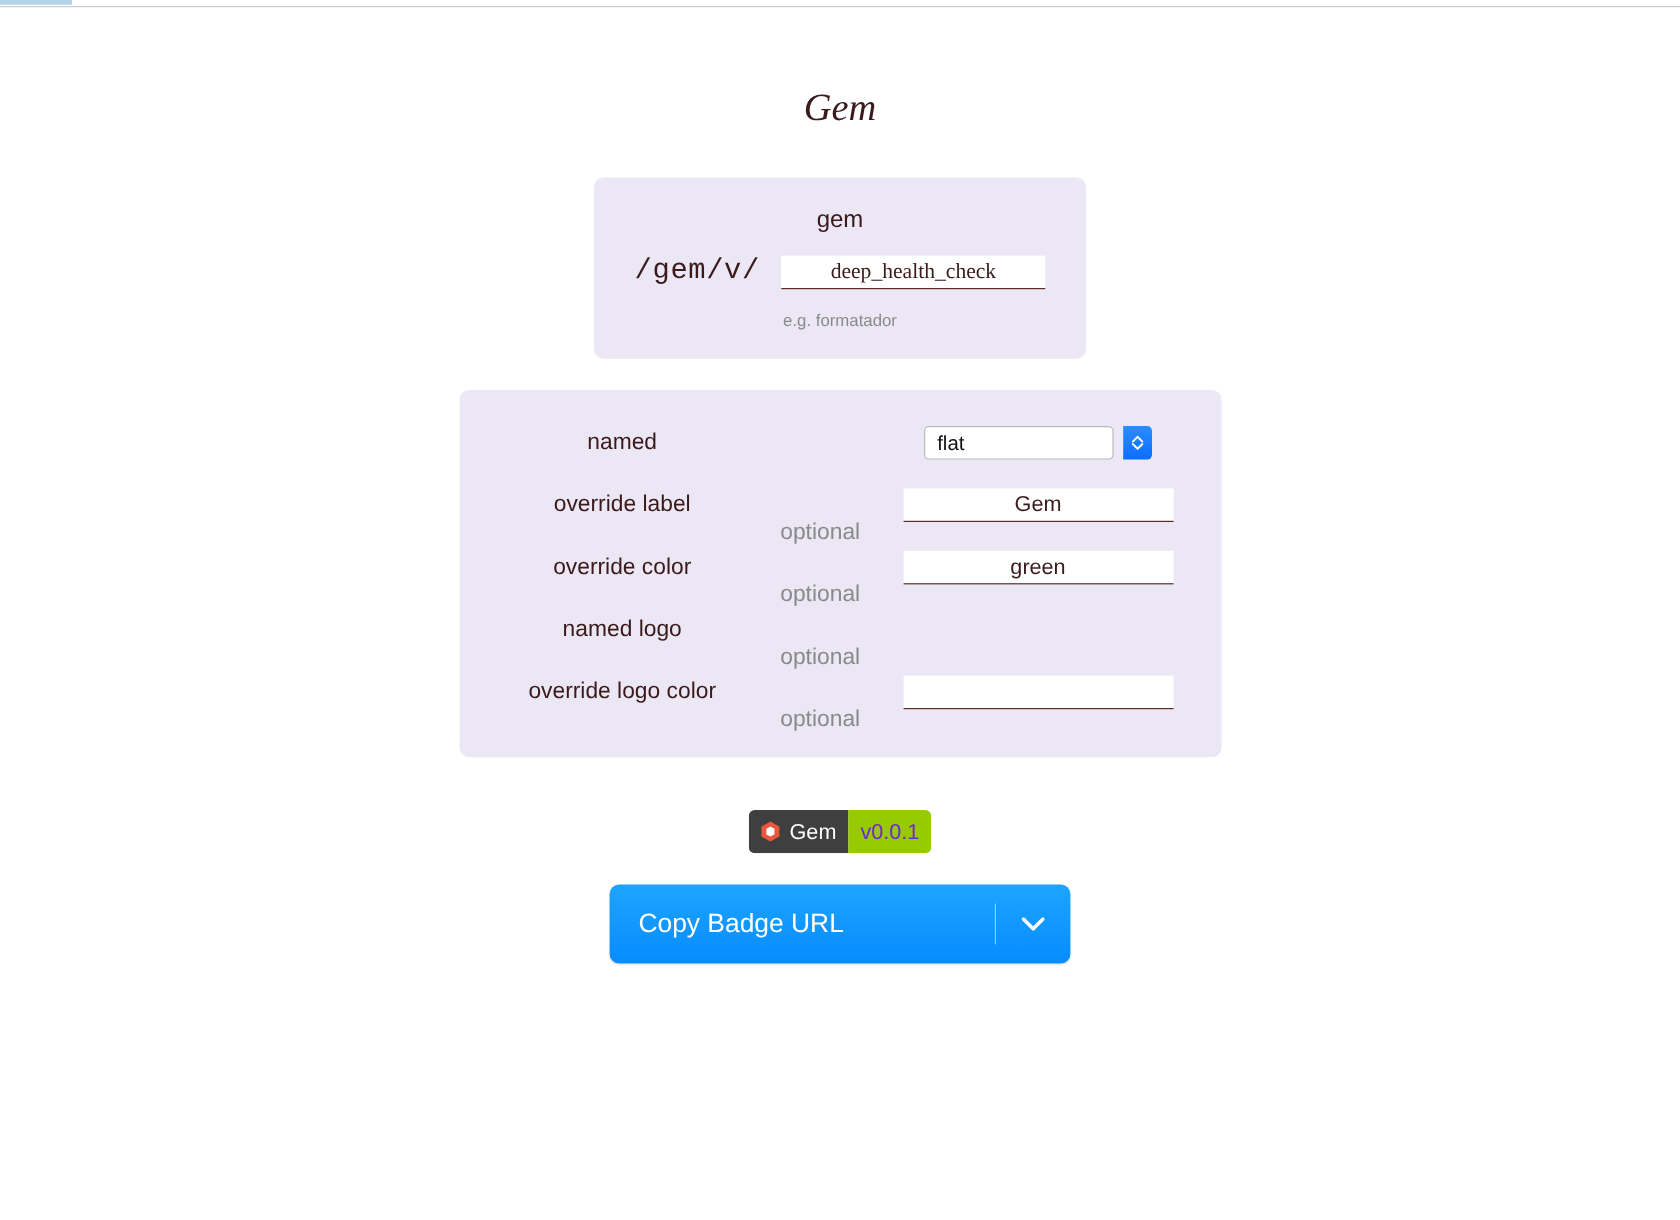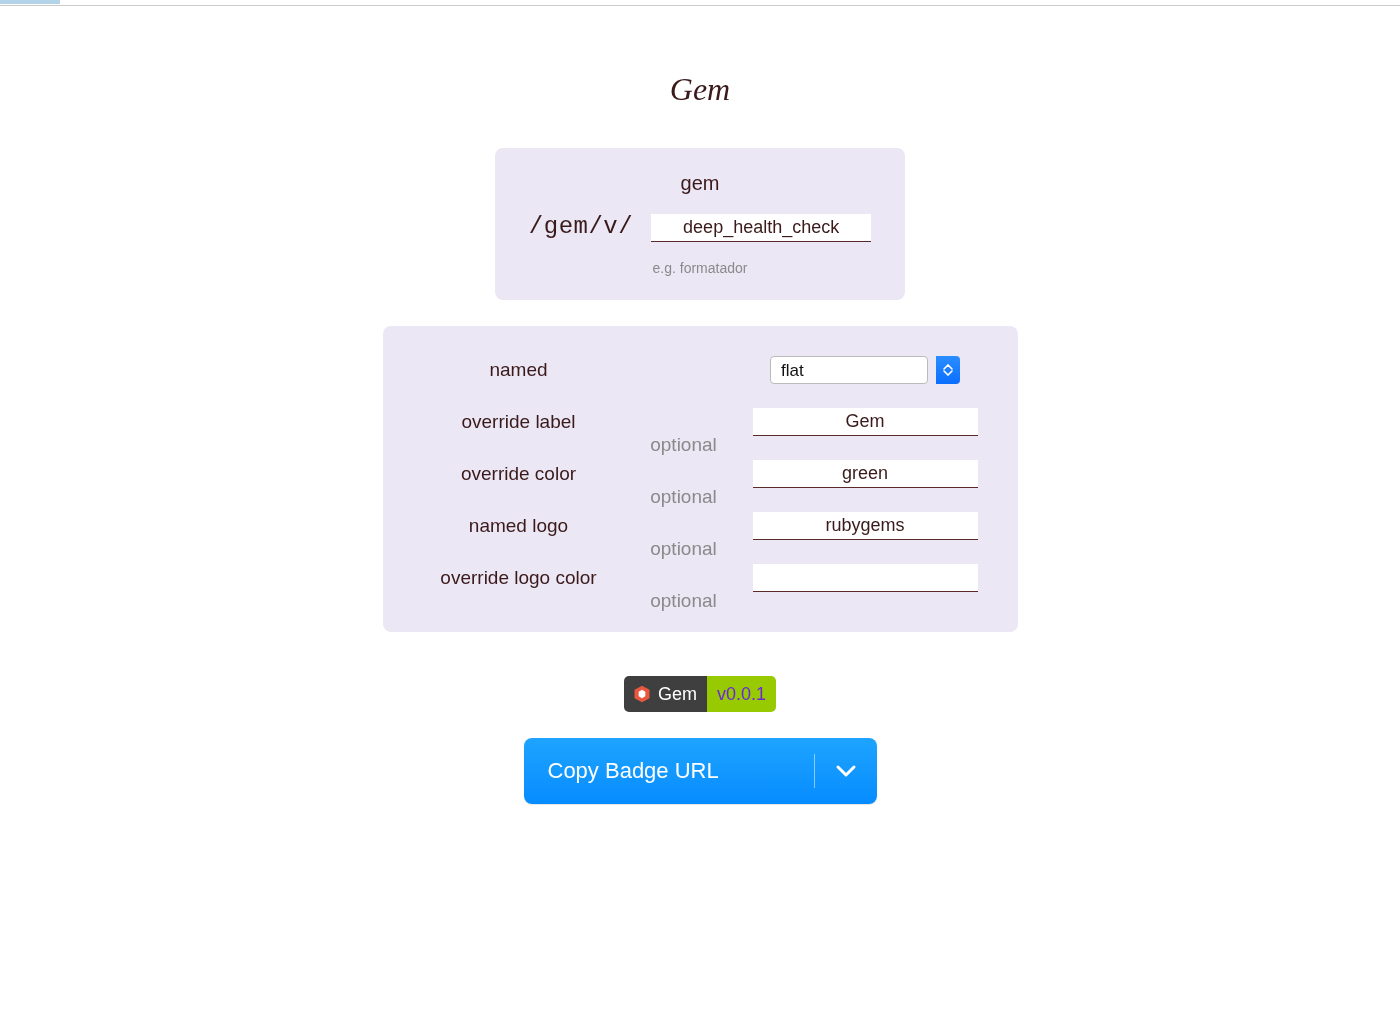--- a/index.html
+++ b/index.html
@@ -70,20 +70,21 @@
     .gem-input {
       border: none;
       border-bottom: 1.5px solid #5a2a2a;
       background: #fff;
       font-size: 18px;
       color: #3a1a1a;
       text-align: center;
       padding: 3px 6px;
       width: 220px;
       outline: none;
+      font-family: Liberation Serif, serif;
     }
     .example {
       color: #8a8a8a;
       font-size: 14px;
       margin-top: 4px;
     }
     .panel-options {
       width: 635px;
       padding: 18px 36px 28px 36px;
     }
@@ -177,21 +178,21 @@
       align-items: center;
       padding: 0 10px;
     }
     .gem-icon {
       width: 20px;
       height: 20px;
     }
     .copy-btn-wrap {
       margin-top: 26px;
       display: flex;
-      width: 353px;
+      width: 384px;
       height: 66px;
       border-radius: 8px;
       overflow: hidden;
       background: linear-gradient(#1ea4ff, #078cff);
       box-shadow: 0 1px 1px rgba(0,0,0,0.1);
     }
     .copy-btn-main {
       flex: 1;
       display: flex;
       align-items: center;
@@ -270,23 +271,20 @@
       <div class="opt-label">override color</div>
       <div class="opt-hint">optional</div>
       <div class="opt-control">
         <input class="opt-input" type="text" value="green" style="">
       </div>
     </div>
 
     <div class="opt-row">
       <div class="opt-label">named logo</div>
       <div class="opt-hint">optional</div>
-      <div class="opt-control">
-        <input class="opt-input" type="text" value="rubygems" style="">
-      </div>
     </div>
 
     <div class="opt-row">
       <div class="opt-label">override logo color</div>
       <div class="opt-hint">optional</div>
       <div class="opt-control">
         <input class="opt-input" type="text" value="" style="">
       </div>
     </div>
 

